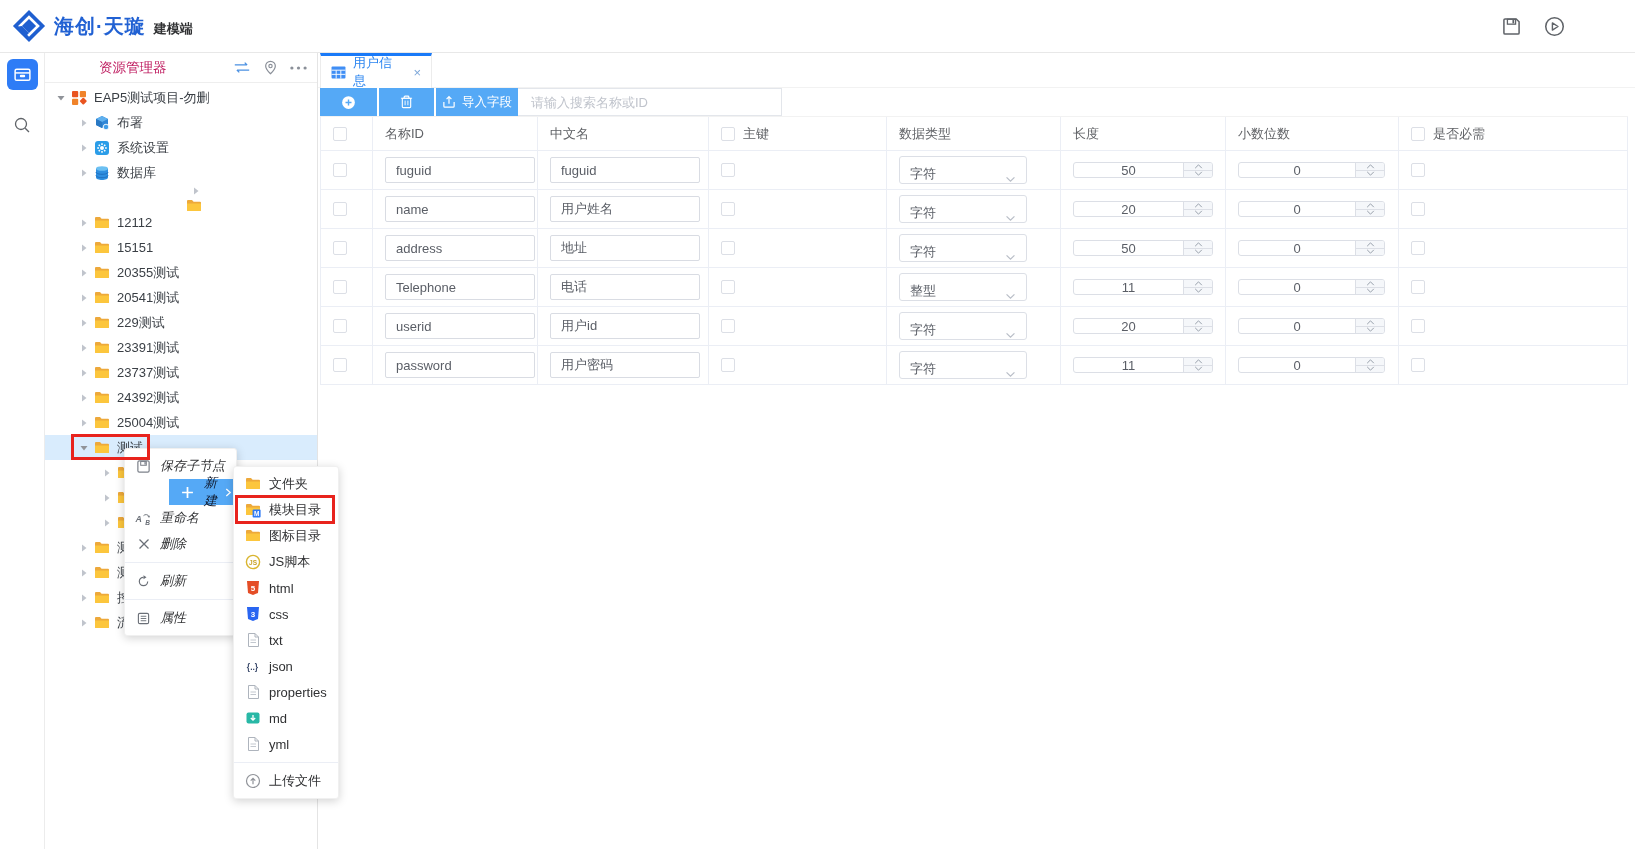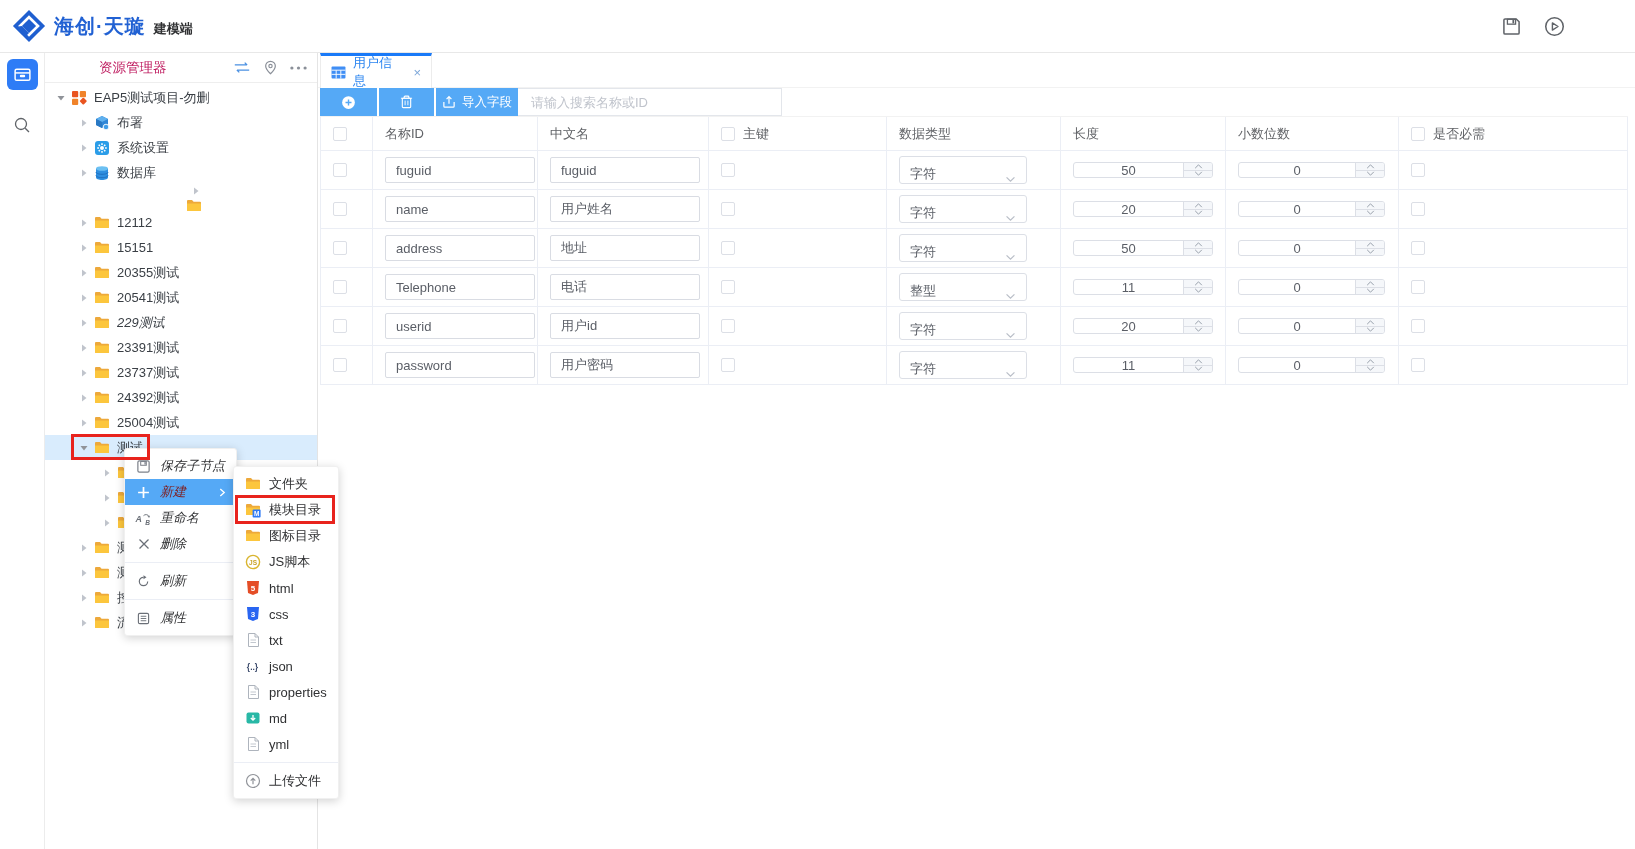--- a/index.html
+++ b/index.html
@@ -31,21 +31,21 @@
   .caret { width:12px; display:inline-flex; justify-content:center; margin-right:4px; flex:0 0 12px; }
   .node-icon { width:17px; display:inline-flex; margin-right:6px; flex:0 0 17px; }
   .tree-label { color:#3a3f45; font-size:13px; overflow:hidden; }
 
   
   .menu { position:absolute; background:#fff; box-shadow:0 2px 10px rgba(0,0,0,.18); border:1px solid #f0f0f0; border-radius:3px; padding:4px 0; z-index:20; }
   #context-menu { left:124px; top:448px; width:113px;font-style:italic; }
   #sub-menu { left:233px; top:466px; width:106px; z-index:25; }
   .menu-item { height:26px; display:flex; align-items:center; padding:0 10px; gap:8px; cursor:pointer; font-size:13px; color:#303133; }
   .menu-item .mi-icon { width:17px; display:inline-flex; justify-content:center; flex:0 0 17px; }
-  .menu-item.highlight { background:#55a9f6; color:#7f1d1d; }
+  .menu-item.highlight { background:#55a9f6; color:#0f172a;margin-left:44px; }
   .menu-item .mi-arrow { margin-left:auto; display:inline-flex; }
   .menu-divider { border-top:1px solid #ebeef5; margin:5px 0; }
 
   
   .anno { position:absolute; border:3px solid #e8231d; z-index:40; pointer-events:none; }
   #anno-tree { left:74px; top:487px; width:79px; height:26px; }
   #anno-sub { left:234px; top:548px; width:102px; height:30px; }
 
   
   .tab-strip { height:35px; display:flex; align-items:stretch; padding-left:2px; border-bottom:1px solid #f2f2f2; }
@@ -289,21 +289,21 @@
             </svg>
           </span>
           <span class="icon node-icon">
             <svg viewBox="0 0 16 16" width="16" height="16">
               <path d="M1 3 a1 1 0 0 1 1 -1 h4 l1.6 1.8 H14 a1 1 0 0 1 1 1 V12 a1 1 0 0 1 -1 1 H2 a1 1 0 0 1 -1 -1 Z" fill="#eda93b"></path>
               <path d="M1 5.6 H15 V12 a1 1 0 0 1 -1 1 H2 a1 1 0 0 1 -1 -1 Z" fill="#fcc63d"></path>
             </svg>
           </span>
           <span class="tree-label">20541测试</span>
         </div>
-        <div class="tree-item" style="padding-left: 33px; font-style: italic;">
+        <div class="tree-item" style="padding-left: 33px;">
           <span class="icon caret">
             <svg viewBox="0 0 10 10" width="10" height="10">
               <path d="M3 1.5 L7.5 5 L3 8.5 Z" fill="#c0c4cc"></path>
             </svg>
           </span>
           <span class="icon node-icon">
             <svg viewBox="0 0 16 16" width="16" height="16">
               <path d="M1 3 a1 1 0 0 1 1 -1 h4 l1.6 1.8 H14 a1 1 0 0 1 1 1 V12 a1 1 0 0 1 -1 1 H2 a1 1 0 0 1 -1 -1 Z" fill="#eda93b"></path>
               <path d="M1 5.6 H15 V12 a1 1 0 0 1 -1 1 H2 a1 1 0 0 1 -1 -1 Z" fill="#fcc63d"></path>
             </svg>

